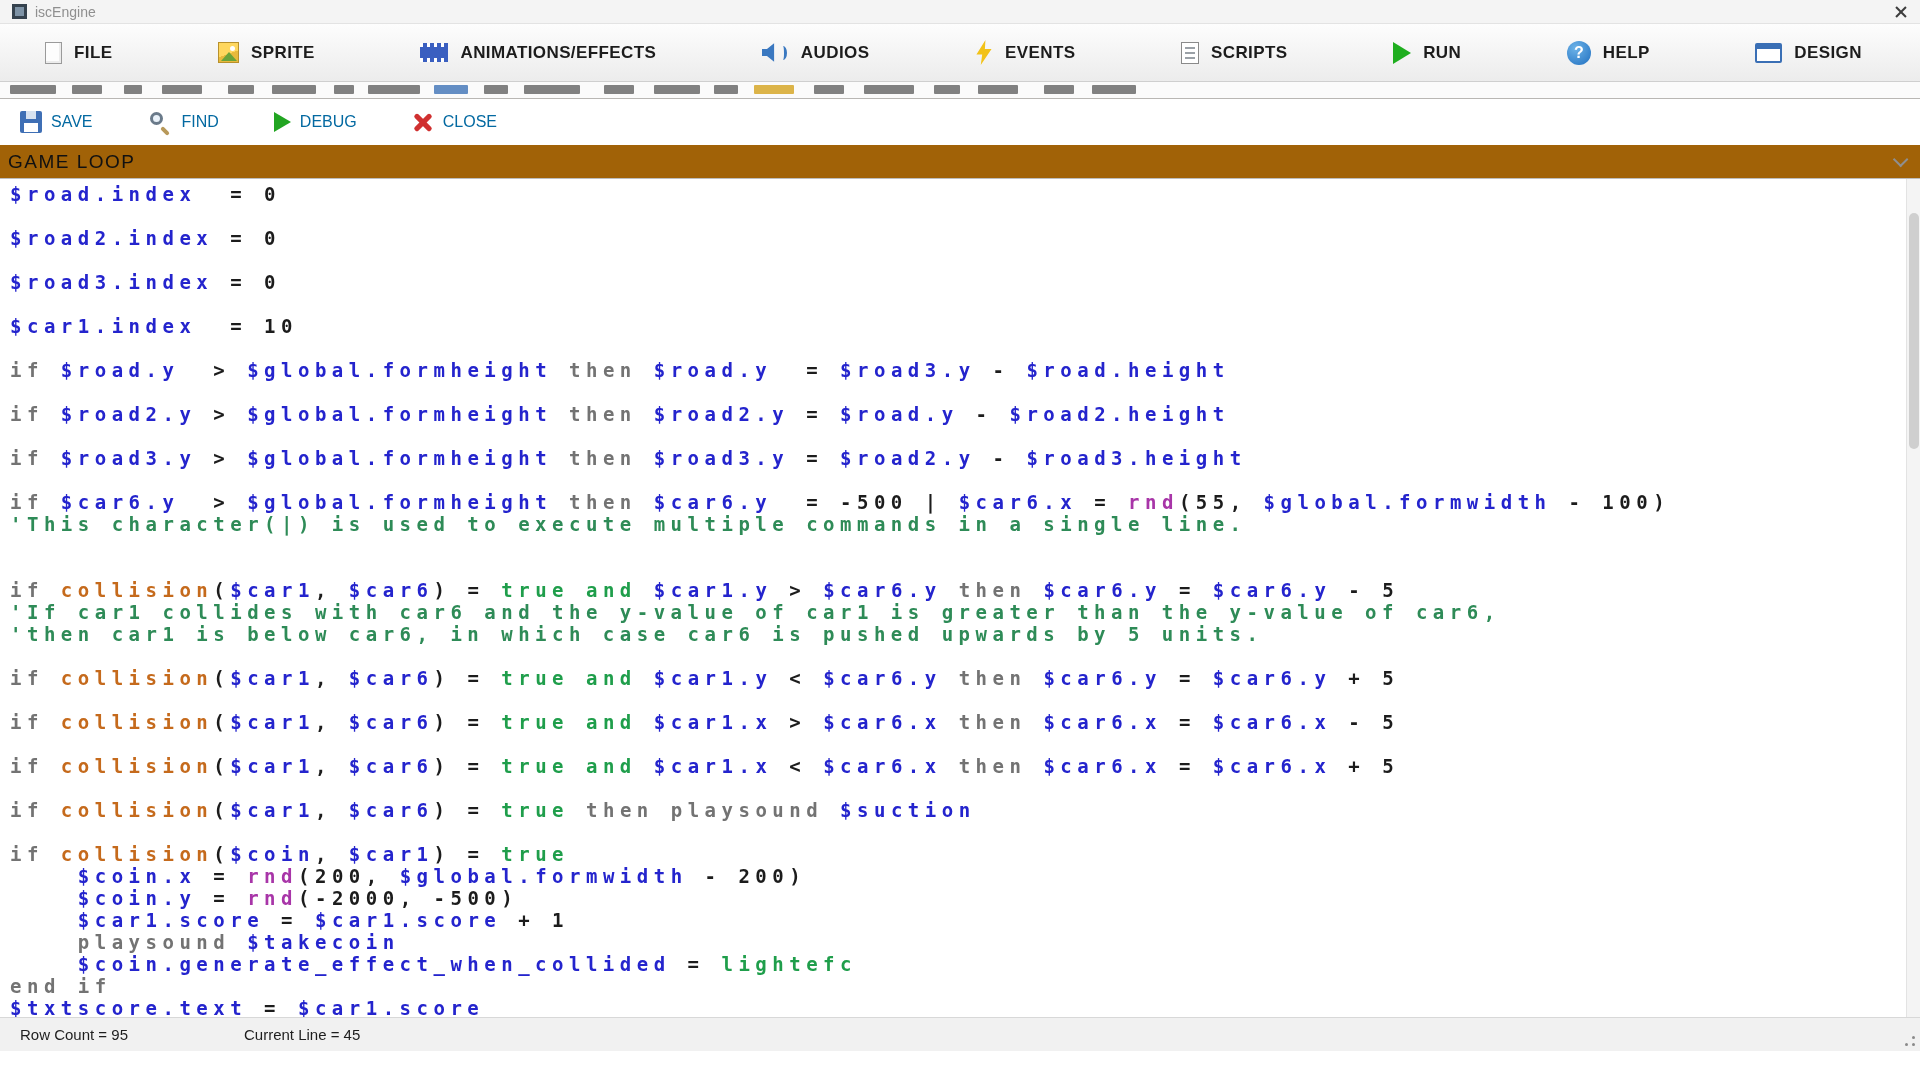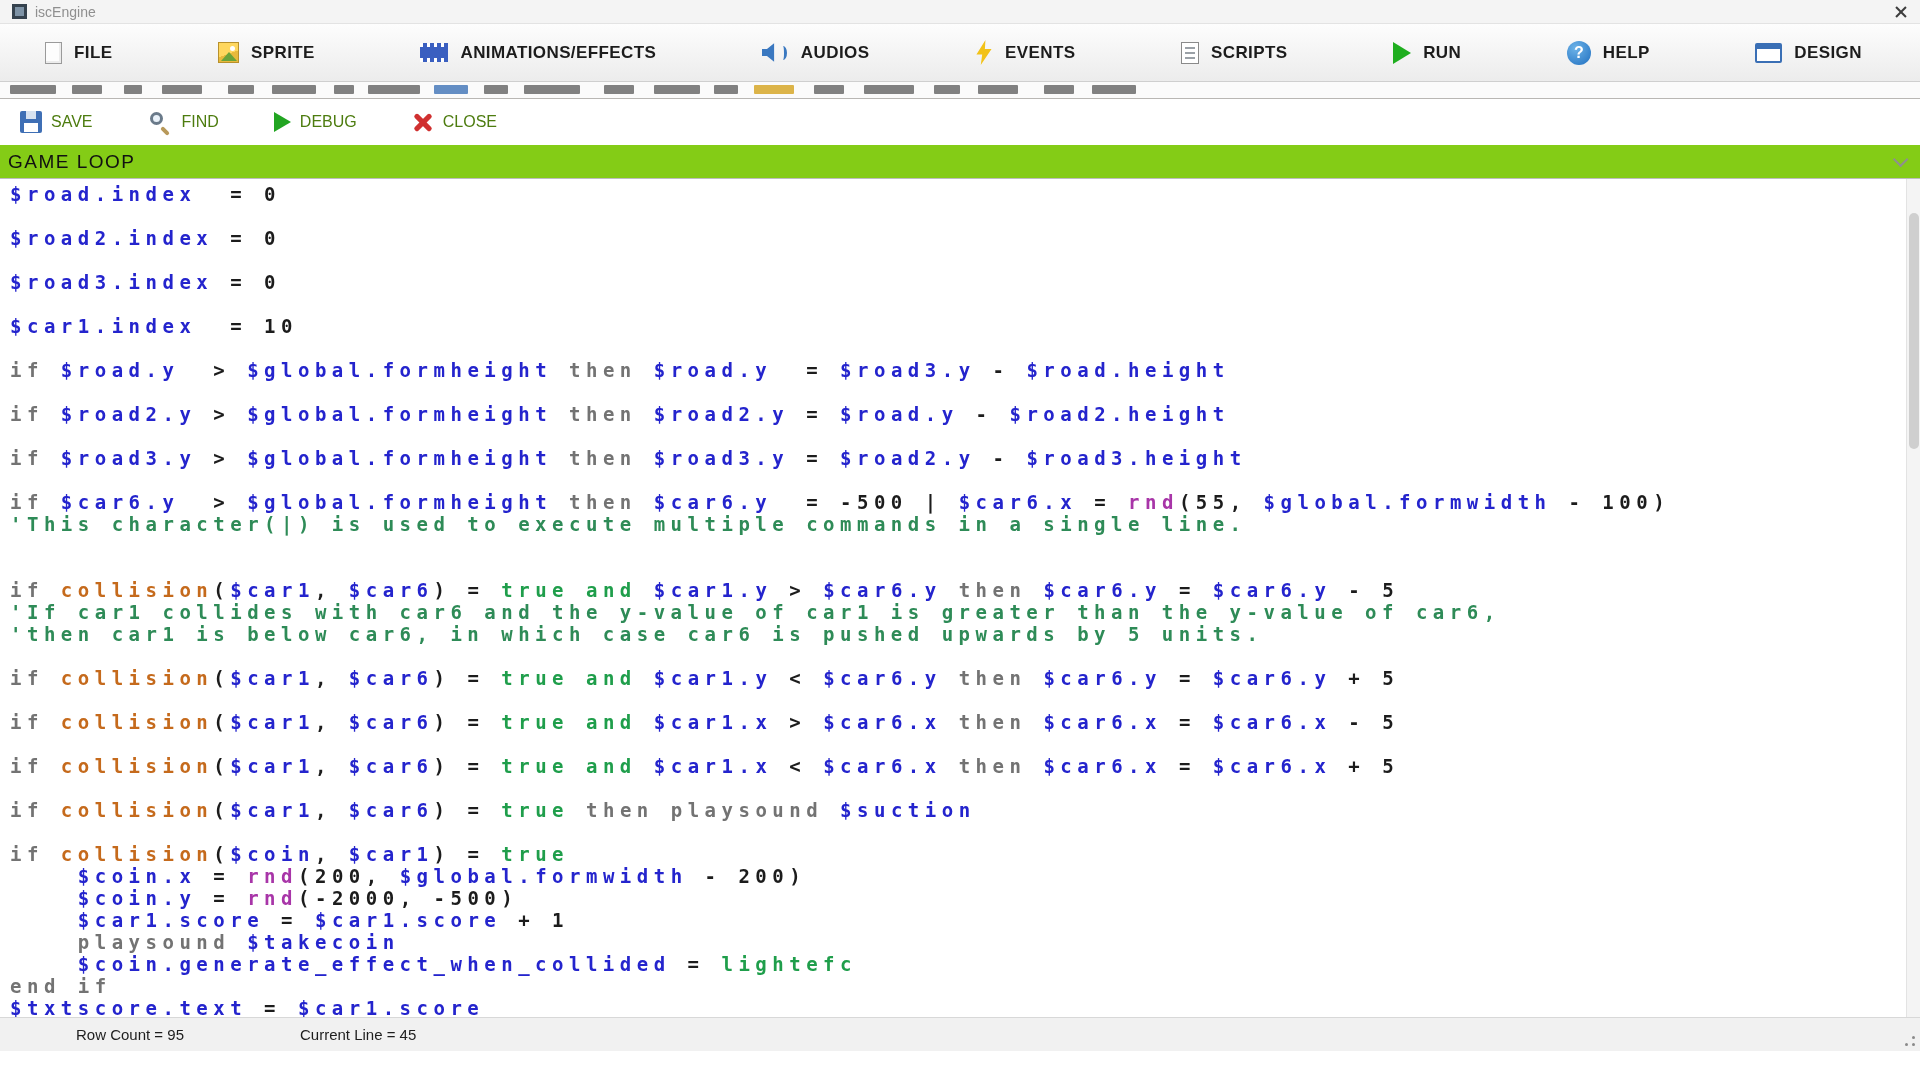--- a/index.html
+++ b/index.html
@@ -64,37 +64,37 @@
   .wc + .wc{margin-left:52px;}
   .wc .bar{width:14px;height:2px;background:#333;}
   .wc .box{width:13px;height:11px;border:2px solid #333;background:transparent;}
   .wc-close{position:relative;}
   .wc-close::before,.wc-close::after{content:"";position:absolute;left:9px;top:12px;width:16px;height:2px;background:#333;}
   .wc-close::before{transform:rotate(45deg);}
   .wc-close::after{transform:rotate(-45deg);}
 
   .dev-toolbar{height:46px;display:flex;align-items:center;gap:55px;padding-left:20px;background:#fff;}
   .dev-item{display:flex;align-items:center;gap:9px;cursor:default;}
-  .dev-label{font-size:16px;color:#4d7c0f;}
+  .dev-label{font-size:16px;color:#0369a1;}
   .icon-floppy{width:22px;height:22px;background:#3f6fb5;border-radius:2px;}
   .icon-floppy::before{content:"";position:absolute;top:0;left:6px;width:10px;height:8px;background:#d7e2f0;}
   .icon-floppy::after{content:"";position:absolute;bottom:1px;left:4px;width:14px;height:9px;background:#fff;}
   .icon-magnifier{width:25px;height:25px;}
   .icon-magnifier::before{content:"";position:absolute;left:2px;top:2px;width:13px;height:13px;
     border:3px solid #6a7a8a;border-radius:50%;background:#eaf2fa;}
   .icon-magnifier::after{content:"";position:absolute;right:3px;bottom:2px;width:10px;height:4px;
     background:#b8995a;transform:rotate(45deg);border-radius:2px;}
   .icon-debug{width:0;height:0;border-left:17px solid #22a522;border-top:10px solid transparent;border-bottom:10px solid transparent;}
   .icon-redx{width:22px;height:22px;}
   .icon-redx::before,.icon-redx::after{content:"";position:absolute;left:0;top:9px;width:22px;height:5px;background:#d03030;border-radius:2px;}
   .icon-redx::before{transform:rotate(45deg);}
   .icon-redx::after{transform:rotate(-45deg);}
 
   .section-header{height:34px;display:flex;align-items:center;padding-left:8px;
-    border-bottom:1px solid #bdbdbd;background:#84cc16;}
+    border-bottom:1px solid #bdbdbd;background:#a16207;}
   .section-label{font-size:19px;color:#111;letter-spacing:1.5px;font-weight:500;}
   .chevron{margin-left:auto;margin-right:16px;width:11px;height:11px;
     border-right:2px solid #8f8f8f;border-bottom:2px solid #8f8f8f;transform:rotate(45deg) translateY(-3px);}
 
   
   .code-area{position:relative;height:838px;background:#fff;overflow:hidden;}
   .code-lines{padding:4px 0 0 10px;}
   .code-line{height:22px;white-space:pre;font:600 19px/22px "DejaVu Sans Mono",monospace;letter-spacing:5.5px;}
   .tok-k{color:#737373;} 
   .tok-v{color:#2424cd;} 
@@ -102,21 +102,21 @@
   .tok-g{color:#1f9e4b;} 
   .tok-c{color:#2e8b57;} 
   .tok-m{color:#a835a8;} 
   .tok-p{color:#1c1c1c;} 
 
   .v-scrollbar{position:absolute;top:0;right:0;bottom:0;width:14px;background:#f4f4f4;border-left:1px solid #e3e3e3;}
   .v-thumb{position:absolute;top:34px;left:2px;width:10px;height:236px;background:#cfcfcf;border-radius:5px;}
 
   
   .statusbar{height:34px;background:#f1f1f1;border-top:1px solid #d8d8d8;
-    display:flex;align-items:center;padding-left:76px;position:relative;}
+    display:flex;align-items:center;padding-left:20px;position:relative;}
   .status-item{font-size:15px;color:#1e1e1e;}
   .status-item + .status-item{margin-left:116px;}
   .resize-grip{position:absolute;right:4px;bottom:4px;width:16px;height:16px;}
   .resize-grip i{position:absolute;width:3px;height:3px;background:#8a8a8a;border-radius:50%;}
   .resize-grip i:nth-child(1){right:1px;bottom:1px;}
   .resize-grip i:nth-child(2){right:1px;bottom:8px;}
   .resize-grip i:nth-child(3){right:8px;bottom:1px;}
 </style>
 </head>
 <body>

